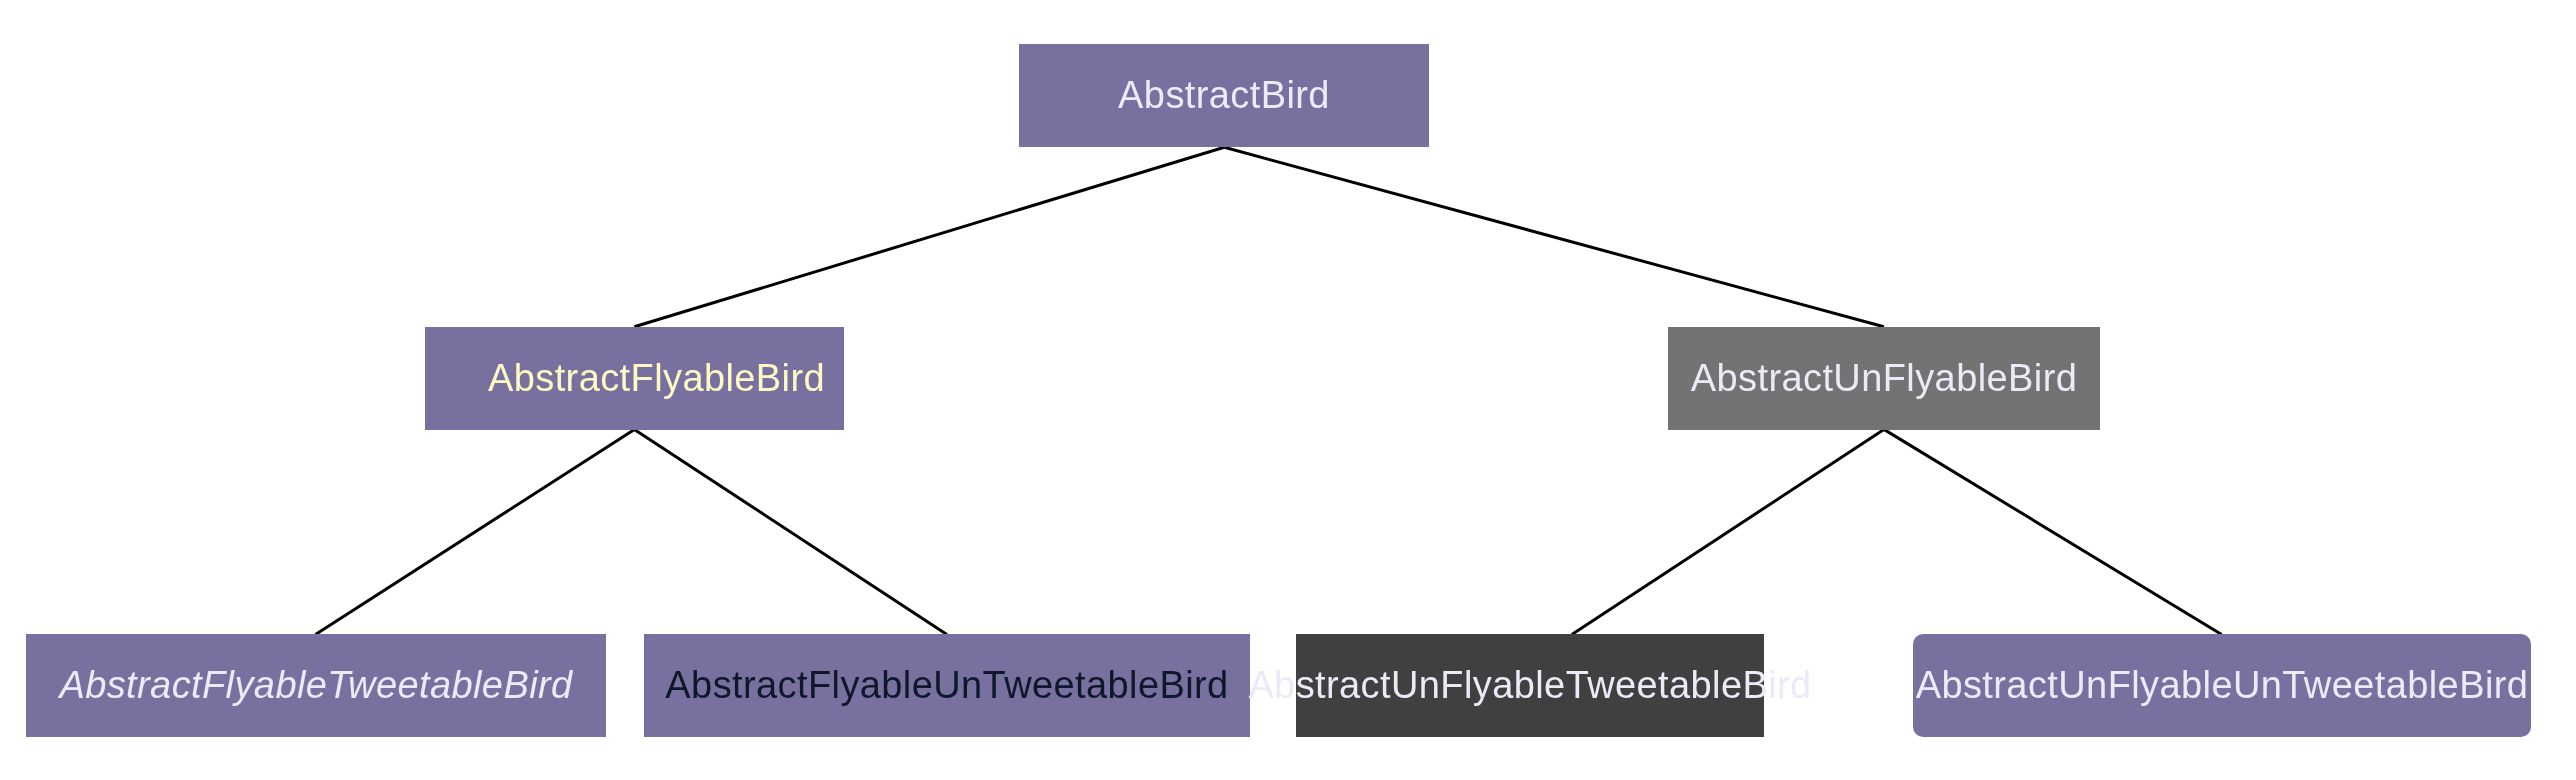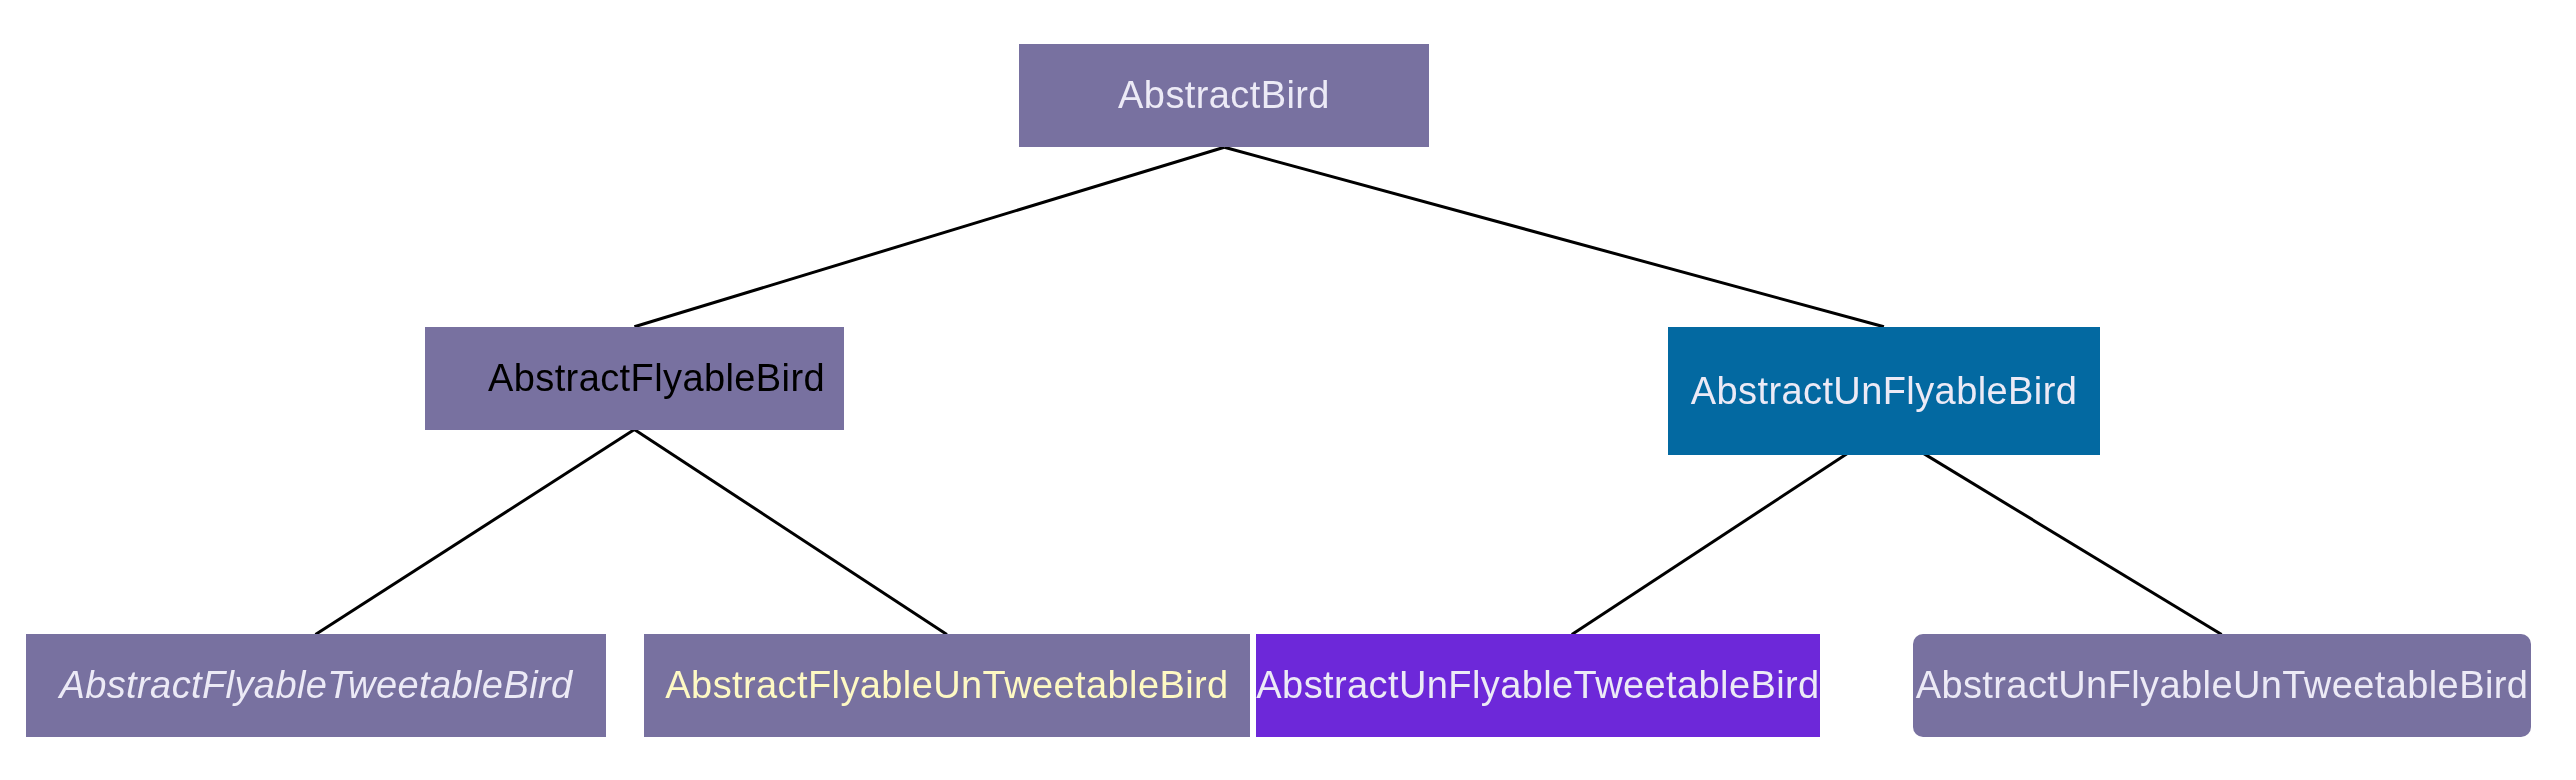--- a/index.html
+++ b/index.html
@@ -43,26 +43,26 @@
     <line x1="1432" y1="172" x2="742" y2="382" stroke="#000000" stroke-width="3.5"></line>
     <line x1="1432" y1="172" x2="2203.5" y2="382" stroke="#000000" stroke-width="3.5"></line>
     <line x1="742" y1="502" x2="369" y2="742" stroke="#000000" stroke-width="3.5"></line>
     <line x1="742" y1="502" x2="1107.5" y2="742" stroke="#000000" stroke-width="3.5"></line>
     <line x1="2203.5" y1="502" x2="1838.5" y2="742" stroke="#000000" stroke-width="3.5"></line>
     <line x1="2203.5" y1="502" x2="2598.5" y2="742" stroke="#000000" stroke-width="3.5"></line>
   </svg>
 
   <div class="node" style="left: 1019px; top: 44px; width: 410px; height: 103px; background: rgb(120, 113, 160); color: rgb(236, 234, 246);">AbstractBird</div>
 
-  <div class="node" style="left: 425px; top: 327px; width: 419px; height: 103px; background: rgb(120, 113, 160); color: #000000; padding-left: 44px;">AbstractFlyableBird</div>
+  <div class="node" style="left: 425px; top: 327px; width: 419px; height: 103px; background: rgb(120, 113, 160); color: #fef9c3; padding-left: 44px;">AbstractFlyableBird</div>
 
-  <div class="node" style="left: 1668px; top: 327px; width: 432px; height: 128px; background: #0369a1; color: rgb(236, 234, 246);">AbstractUnFlyableBird</div>
+  <div class="node" style="left: 1668px; top: 327px; width: 432px; height: 103px; background: #737373; color: rgb(236, 234, 246);">AbstractUnFlyableBird</div>
 
   <div class="node" style="left: 26px; top: 634px; width: 580px; height: 103px; background: rgb(120, 113, 160); color: rgb(236, 234, 246); font-style: italic;">AbstractFlyableTweetableBird</div>
 
-  <div class="node" style="left: 644px; top: 634px; width: 606px; height: 103px; background: rgb(120, 113, 160); color: #fef9c3;">AbstractFlyableUnTweetableBird</div>
+  <div class="node" style="left: 644px; top: 634px; width: 606px; height: 103px; background: rgb(120, 113, 160); color: #0f172a;">AbstractFlyableUnTweetableBird</div>
 
-  <div class="node" style="left: 1256px; top: 634px; width: 564px; height: 103px; background: #6d28d9; color: rgb(236, 234, 246);">AbstractUnFlyableTweetableBird</div>
+  <div class="node" style="left: 1296px; top: 634px; width: 468px; height: 103px; background: #404040; color: rgb(236, 234, 246);">AbstractUnFlyableTweetableBird</div>
 
   <div class="node" style="left: 1913px; top: 634px; width: 618px; height: 103px; background: rgb(120, 113, 160); color: rgb(236, 234, 246); border-radius: 10px;">AbstractUnFlyableUnTweetableBird</div>
 
 </div>
 
 
 </body></html>

